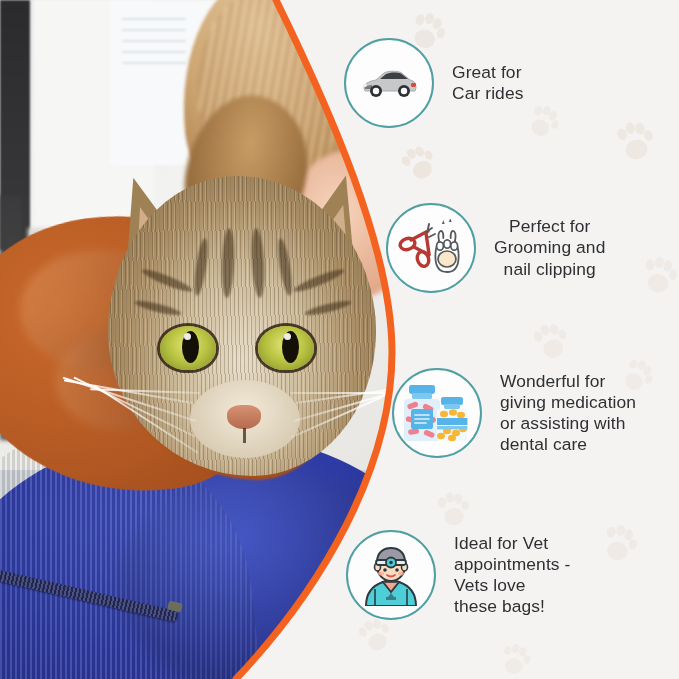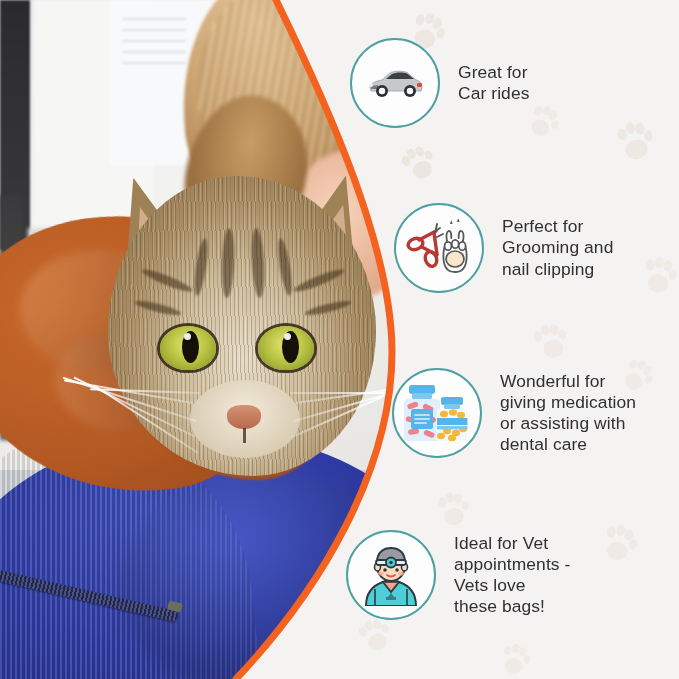--- a/index.html
+++ b/index.html
@@ -228,22 +228,22 @@
   .feature-text{
     margin-left:18px;
     color:#2f3033;
     font-size:17.4px;
     line-height:1.22;
     letter-spacing:.1px;
     white-space:pre-line;
     font-family:"Liberation Sans","DejaVu Sans",sans-serif;
   }
   
-  #f1{left:20px;top:38px;}
-  #f2{left:64px;top:203px;}
+  #f1{left:14px;top:38px;}
+  #f2{left:56px;top:203px;text-align:center;}
   #f3{left:62px;top:368px;}
   #f4{left:16px;top:530px;}
 </style>
 </head>
 <body>
 
 <div id="stage">
 
   <div class="pawmark" style="left:404px;top:8px;transform:rotate(18deg) scale(.8);">
     <svg width="46" height="48" viewBox="0 0 46 48">

